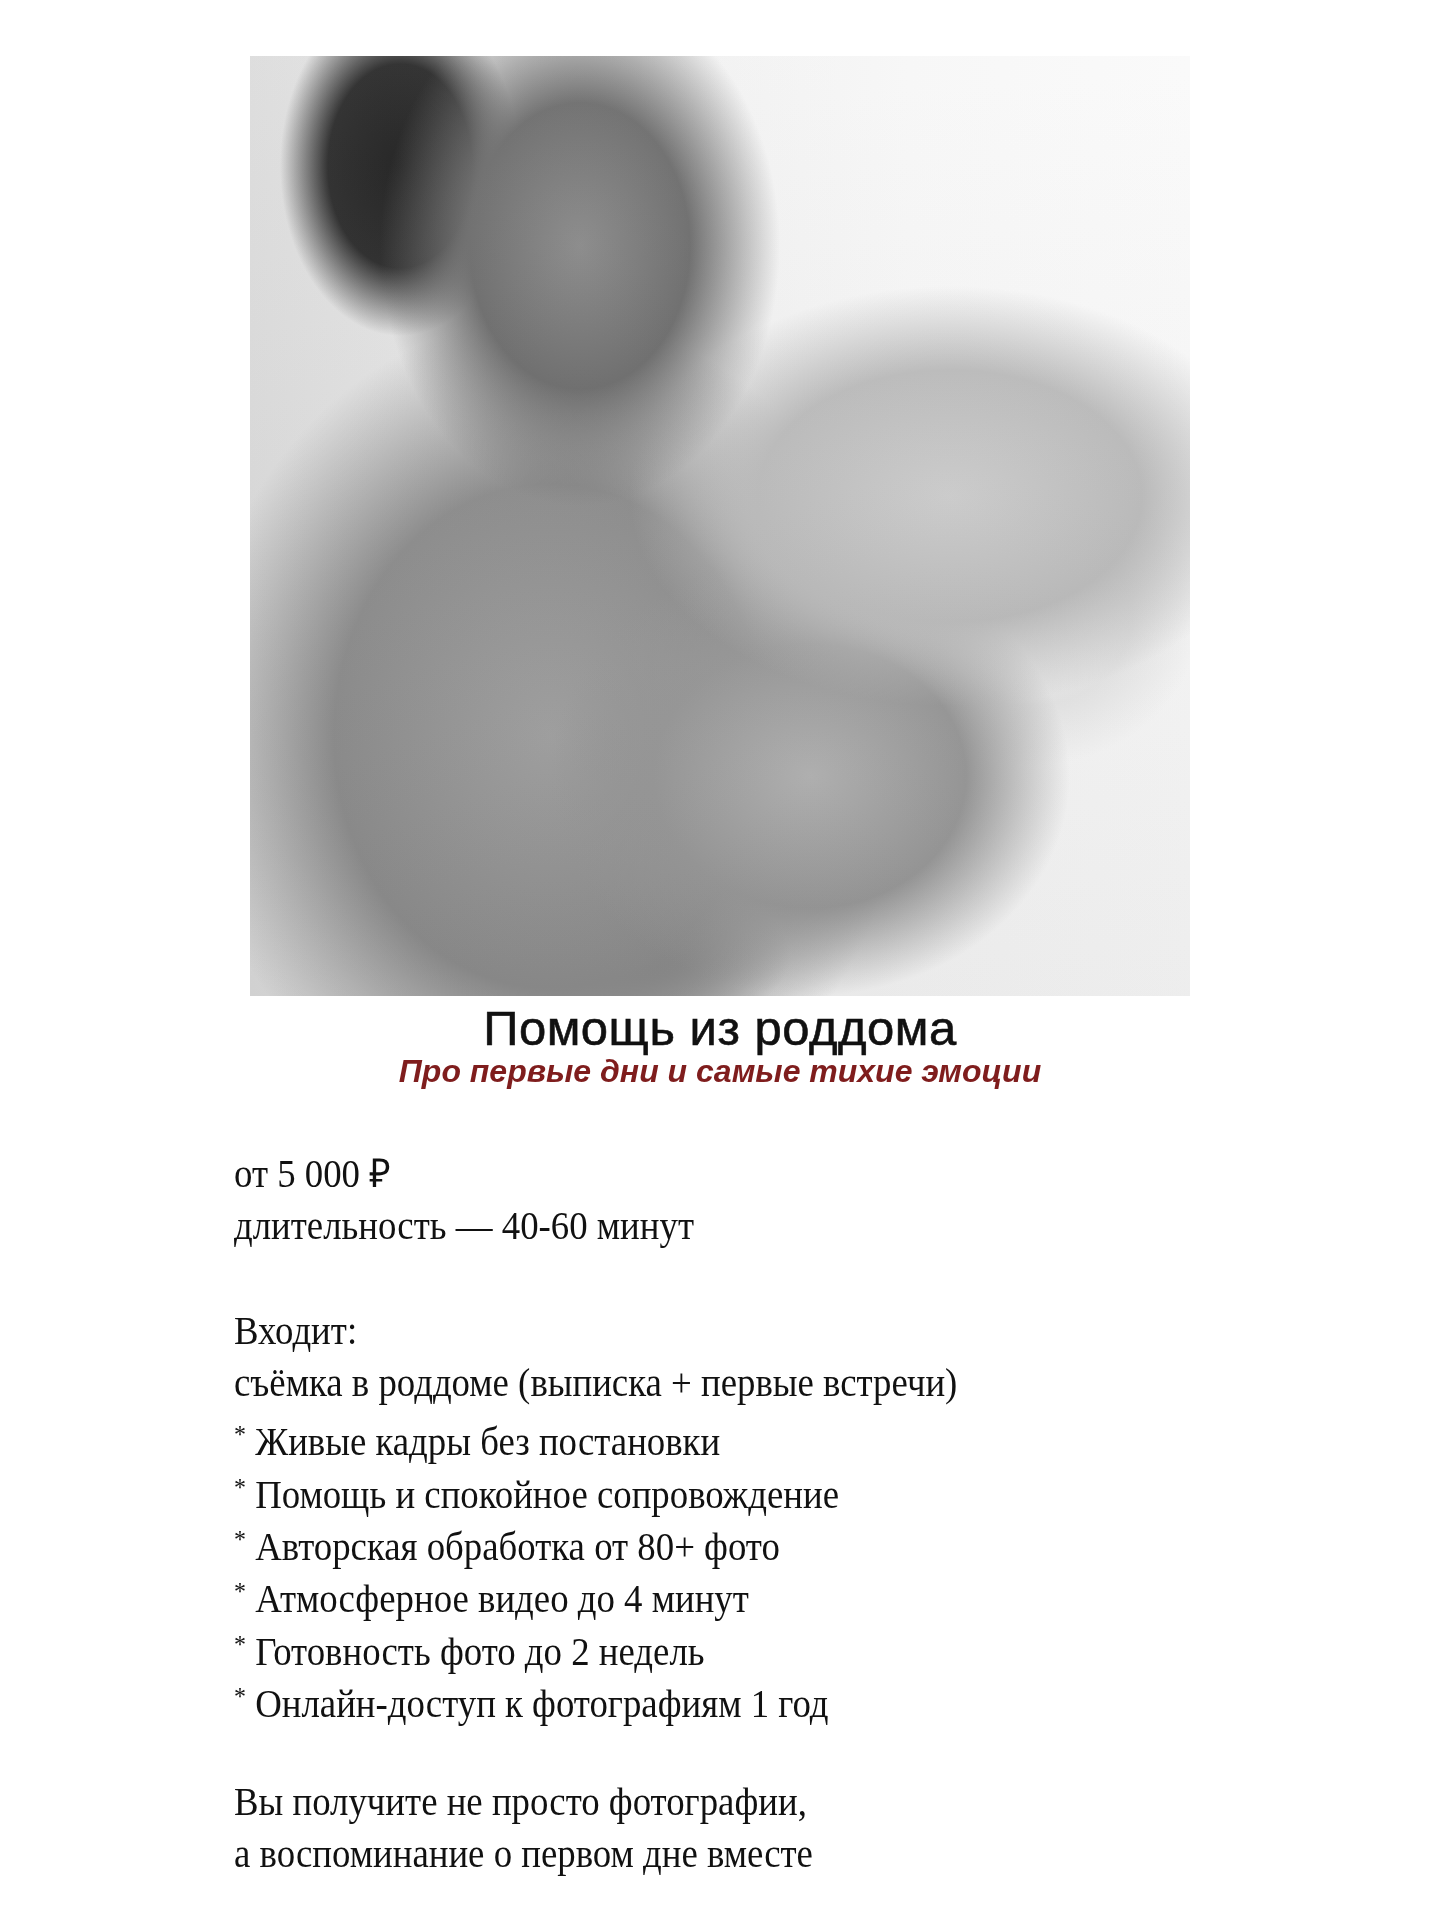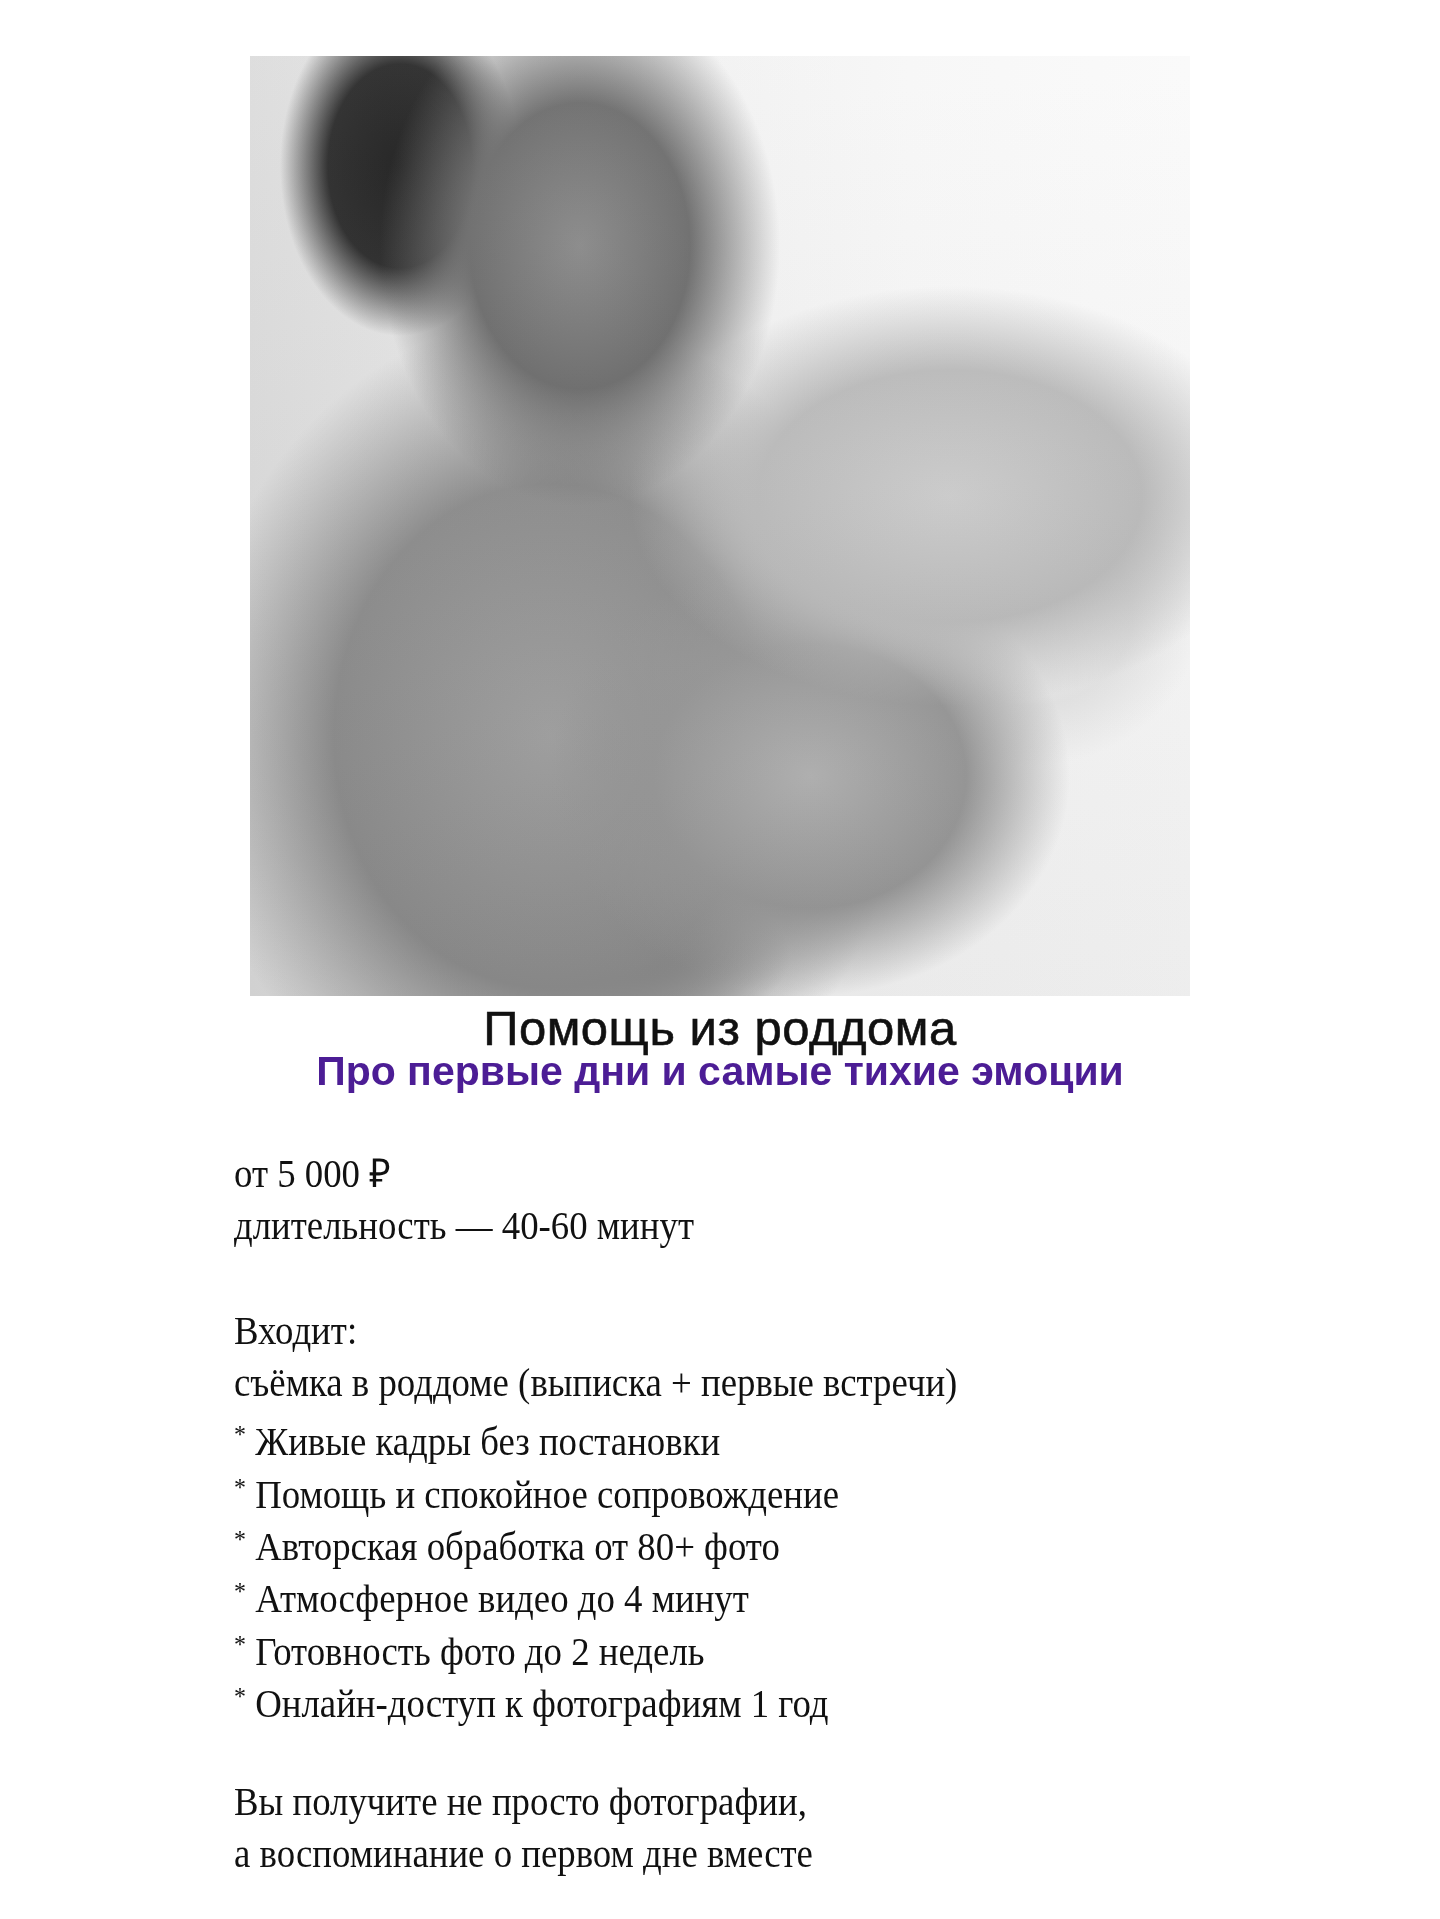--- a/index.html
+++ b/index.html
@@ -22,21 +22,21 @@
     background: linear-gradient(180deg, rgba(255,255,255,0.05) 0%, rgba(0,0,0,0.05) 100%);
   }
   .title-block { position: absolute; left: 0; width: 1440px; top: 1000px; text-align: center; }
   .title {
     font-family: "Liberation Sans", sans-serif; font-weight: 400;
     font-size: 49px; line-height: 56px; letter-spacing: 0.5px; color: #111;
     -webkit-text-stroke: 0.6px #111;
   }
   .subtitle {
     font-family: "Liberation Sans", sans-serif; font-weight: 700;
-    font-size: 41px; line-height: 38px; color: #4c1d95; margin-top: -4px;
+    font-size: 32px; line-height: 38px; color: #7f1d1d; margin-top: -4px; font-style: italic;
   }
   .body-text {
     position: absolute; left: 234px; top: 1148px;
     font-family: "Liberation Serif", serif; font-size: 40px; line-height: 52.3px;
     color: #111; transform-origin: left top; transform: scaleX(0.92);
     white-space: nowrap;
   }
   .body-text .line { display: block; height: 52.3px; }
   .body-text .gap { display: block; height: 52.3px; }
   .bullet-star { display: inline-block; font-size: 26px; vertical-align: 12px; margin-right: 10px; }

